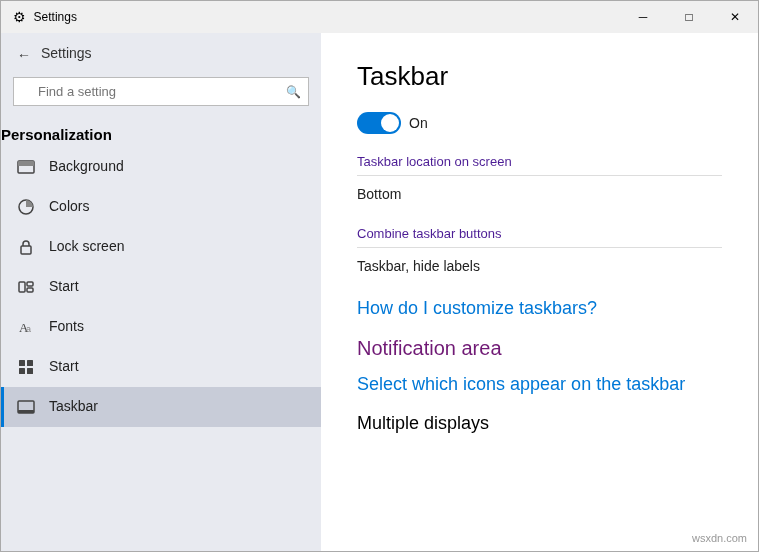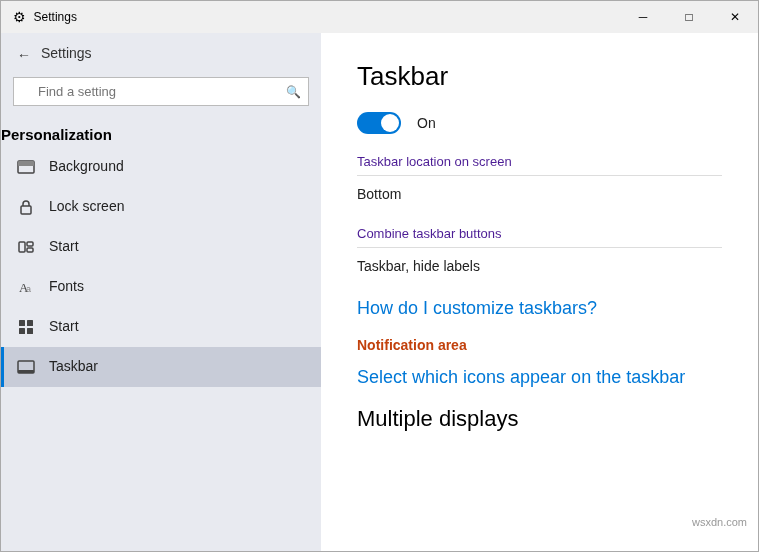--- a/index.html
+++ b/index.html
@@ -168,21 +168,21 @@
     .page-title {
       font-size: 26px;
       font-weight: 300;
       color: #000;
       margin-bottom: 20px;
     }
 
     .toggle-row {
       display: flex;
       align-items: center;
-      gap: 16px;
+      gap: 8px;
       margin-bottom: 20px;
     }
 
     .toggle {
       width: 44px;
       height: 22px;
       background: #0078d7;
       border-radius: 11px;
       position: relative;
       cursor: pointer;
@@ -230,61 +230,61 @@
     .link-text {
       font-size: 18px;
       color: #0078d7;
       cursor: pointer;
       text-decoration: none;
       display: inline-block;
       margin-bottom: 14px;
     }
 
     .section-heading {
-      font-size: 14px;
-      font-weight: 700;
-      color: #c2410c;
+      font-size: 20px;
+      font-weight: 400;
+      color: #701a75;
       margin-bottom: 14px;
       margin-top: 4px;
     }
 
     .link-text-box {
       border: 1.5px solid #e00;
       display: inline-block;
       padding: 2px 6px;
       margin-bottom: 16px;
     }
 
     .link-text-box a {
       font-size: 14px;
       color: #0078d7;
       cursor: pointer;
       text-decoration: none;
     }
 
     .multiple-displays-heading {
-      font-size: 22px;
+      font-size: 18px;
       font-weight: 400;
       color: #000;
       margin-top: 4px;
     }
 
     
     .sidebar::-webkit-scrollbar,
     .main-content::-webkit-scrollbar {
       width: 6px;
     }
     .sidebar::-webkit-scrollbar-thumb,
     .main-content::-webkit-scrollbar-thumb {
       background: #bbb;
     }
 
     .watermark {
       position: fixed;
-      bottom: 24px;
+      bottom: 8px;
       right: 12px;
       font-size: 11px;
       color: #999;
     }
   </style>
 </head>
 <body>
 
 <div class="window">
 
@@ -318,20 +318,29 @@
       <div class="sidebar-item">
         <span class="sidebar-icon">
           <svg width="18" height="18" viewBox="0 0 18 18" fill="none">
             <rect x="1" y="3" width="16" height="12" rx="1" stroke="#444" stroke-width="1.5" fill="none"></rect>
             <rect x="1" y="3" width="16" height="5" rx="1" fill="#888"></rect>
           </svg>
         </span>
         <span>Background</span>
       </div>
 
+      <div class="sidebar-item">
+        <span class="sidebar-icon">
+          <svg width="18" height="18" viewBox="0 0 18 18">
+            <circle cx="9" cy="9" r="7" stroke="#444" stroke-width="1.5" fill="none"></circle>
+            <path d="M9 2 A7 7 0 0 1 16 9 L9 9 Z" fill="#888"></path>
+          </svg>
+        </span>
+        <span>Colors</span>
+      </div>
 
       <div class="sidebar-item">
         <span class="sidebar-icon">
           <svg width="18" height="18" viewBox="0 0 18 18">
             <rect x="4" y="8" width="10" height="8" rx="1" stroke="#444" stroke-width="1.5" fill="none"></rect>
             <path d="M6 8V6a3 3 0 0 1 6 0v2" stroke="#444" stroke-width="1.5" fill="none"></path>
           </svg>
         </span>
         <span>Lock screen</span>
       </div>

